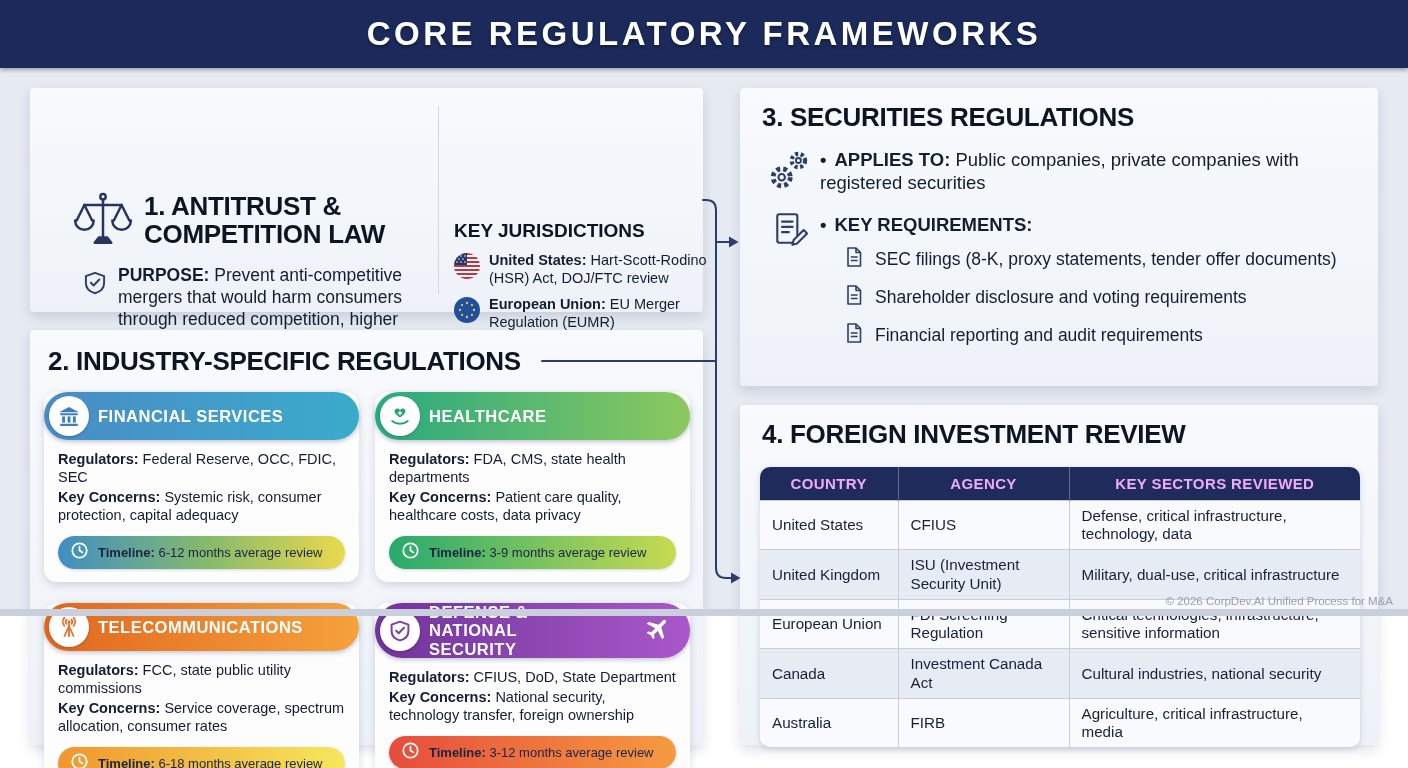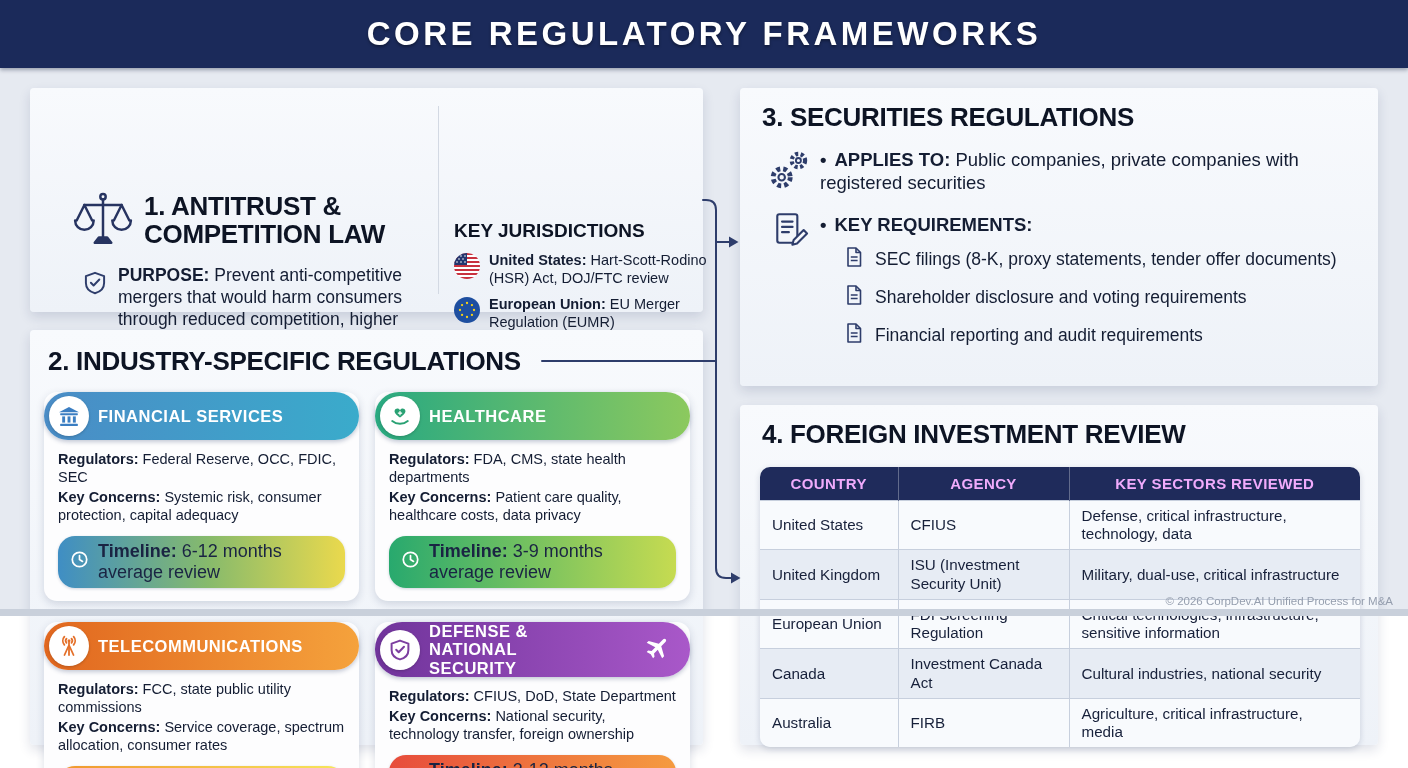--- a/index.html
+++ b/index.html
@@ -56,21 +56,21 @@
   .jet{margin-left:auto;margin-right:6px;flex:0 0 30px;}
   .sbody{padding:9px 14px 0 14px;}
   .sbody p{margin:2px 0;font-size:14.5px;line-height:1.24;color:#141d33;}
   .sbody b{font-weight:700;}
   .timeline{margin:9px 14px 13px 14px;display:flex;align-items:center;gap:9px;
     padding:5px 12px;border-radius:17px;box-shadow:0 1px 3px rgba(25,45,90,.2);}
   .fin .timeline{background:linear-gradient(90deg,#3f8ec4 0%,#86ba6c 52%,#ead94d 100%);}
   .hea .timeline{background:linear-gradient(90deg,#28a96e,#c6db51);}
   .tel .timeline{background:linear-gradient(90deg,#f0962e,#f6e75c);}
   .def .timeline{background:linear-gradient(90deg,#e74c3c,#f59b40);}
-  .timeline p{margin:0;font-size:18px;color:#1a2443;}
+  .timeline p{margin:0;font-size:13px;color:#1a2443;}
   .timeline b{font-weight:700;}
 
   
   #s3-title{left:22px;top:14px;}
   .gears{position:absolute;left:26px;top:60px;}
   .memo{position:absolute;left:32px;top:122px;}
   .applies{position:absolute;left:80px;top:60px;width:545px;margin:0;
     font-size:18.5px;line-height:1.26;color:#141d33;}
   .keyreq{position:absolute;left:80px;top:126px;margin:0;font-size:18.5px;font-weight:700;color:#141d33;}
   .bullet{font-weight:700;margin-right:8px;}

